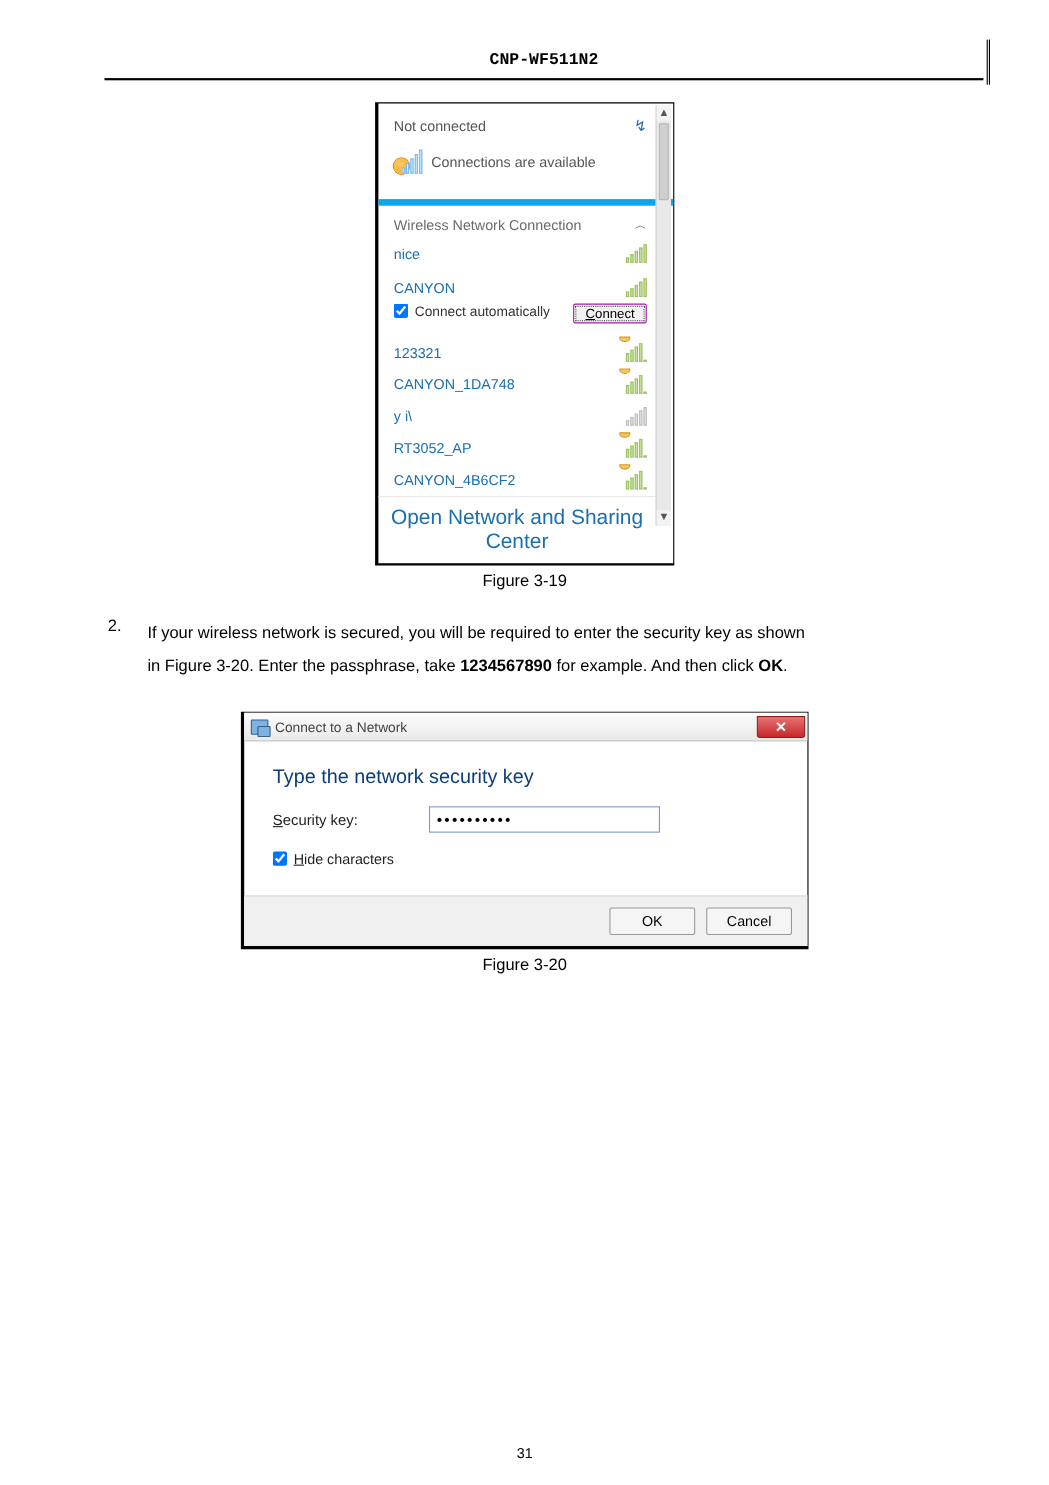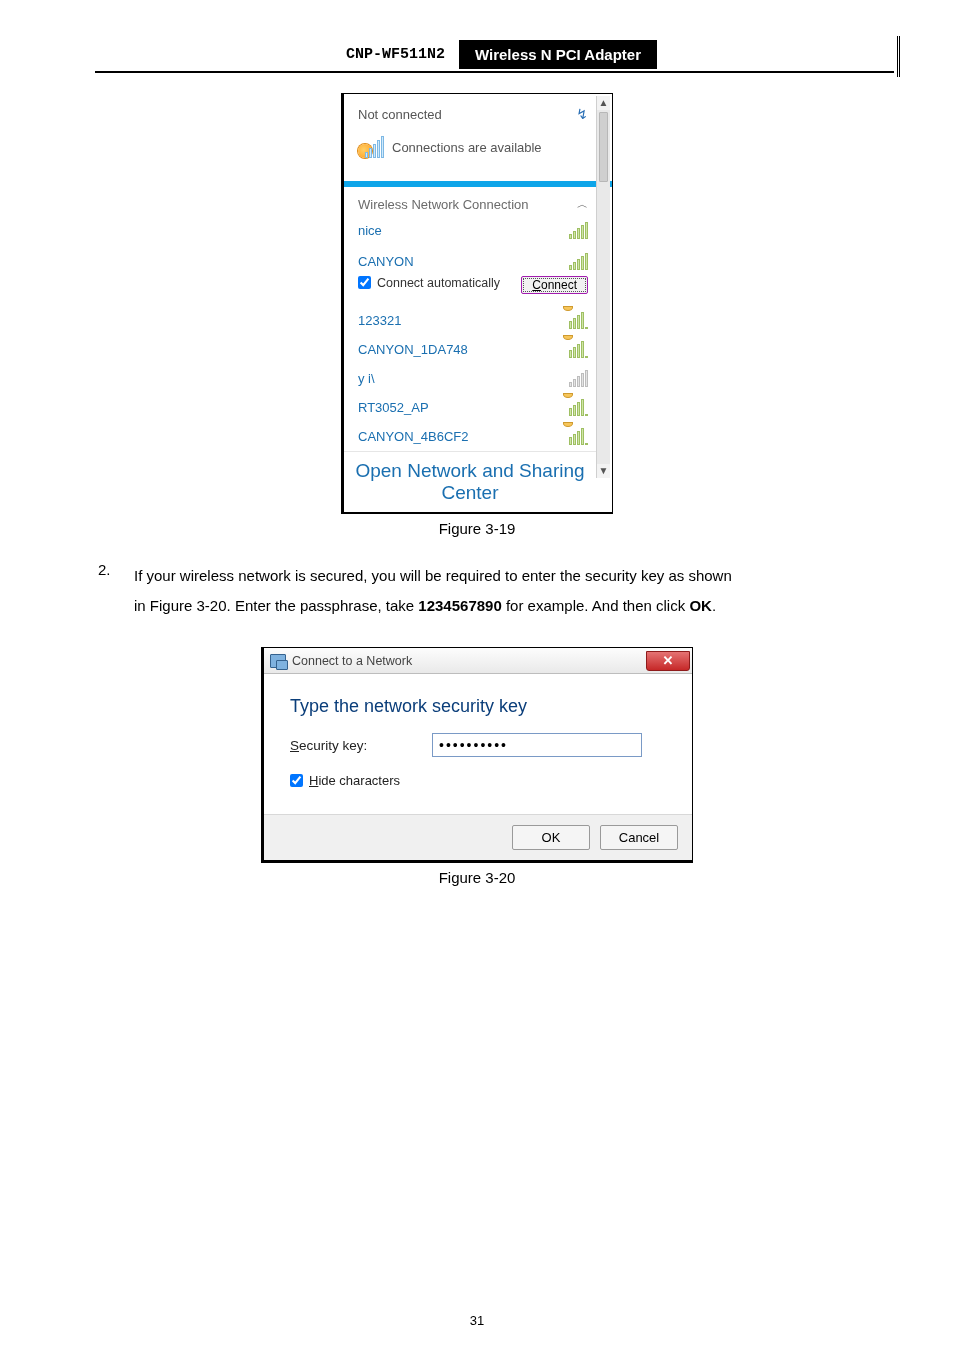--- a/index.html
+++ b/index.html
@@ -172,21 +172,21 @@
   .figcap { text-align: center; font-size: 15px; margin: 6px 0 24px 0; }
 
   
   .step-row { display: flex; gap: 18px; margin: 0 32px 26px 38px; }
   .step-num { font-size: 15px; min-width: 18px; }
   .step-text { font-size: 15px; line-height: 2.0; }
   .step-text b { font-weight: bold; text-align: right; }
 
   
   .dialog {
-    width: 432px; margin: 0 auto 6px auto;
+    width: 516px; margin: 0 auto 6px auto;
     border: 1px solid #000;
     border-left: 3px solid #000;
     border-bottom: 3px solid #000;
     font-family: "Segoe UI", Tahoma, sans-serif;
     background: #fff;
   }
   .titlebar {
     background: linear-gradient(#fdfdfd,#e9e9e9);
     border-bottom: 1px solid #bdbdbd;
     display: flex; align-items: center; justify-content: space-between;
@@ -235,21 +235,20 @@
     position: absolute; bottom: 22px; left: 0; right: 0;
     text-align: center; font-size: 13px;
   }
 </style>
 </head>
 <body>
 
 <div class="header-row">
   <div class="header-inner">
     <div class="model-box">CNP-WF511N2</div>
-    <div class="title-box">Wireless N PCI Adapter</div>
   </div>
   <div class="header-right-edge"></div>
 </div>
 
 <div class="flyout">
   <div class="scroll-track">
     <div class="scroll-arrow up">▲</div>
     <div class="scroll-thumb"></div>
     <div class="scroll-arrow down">▼</div>
   </div>

